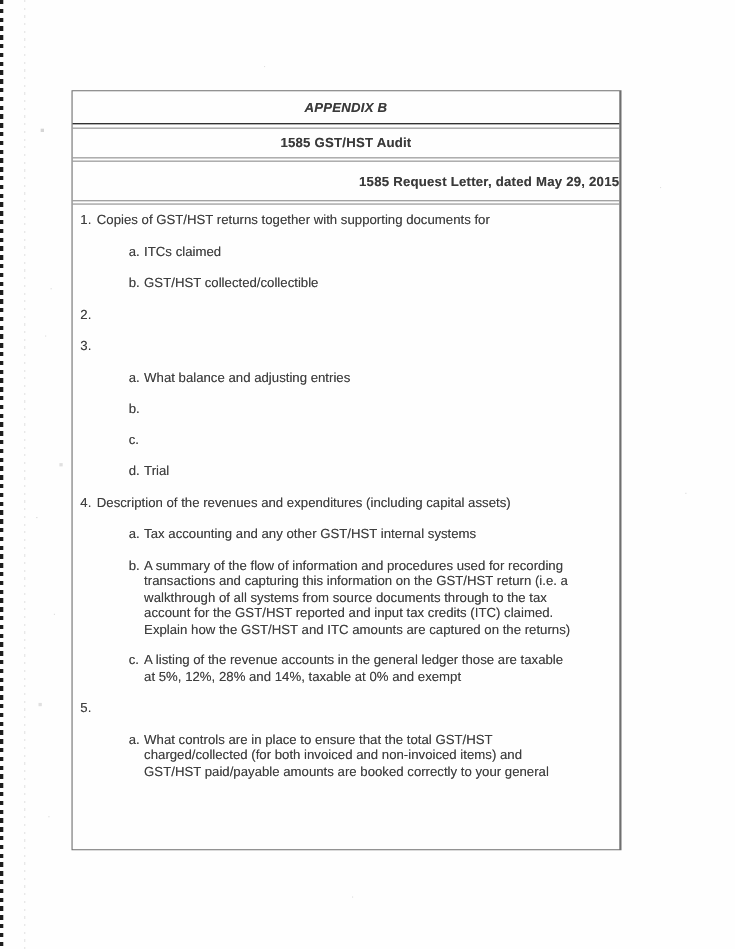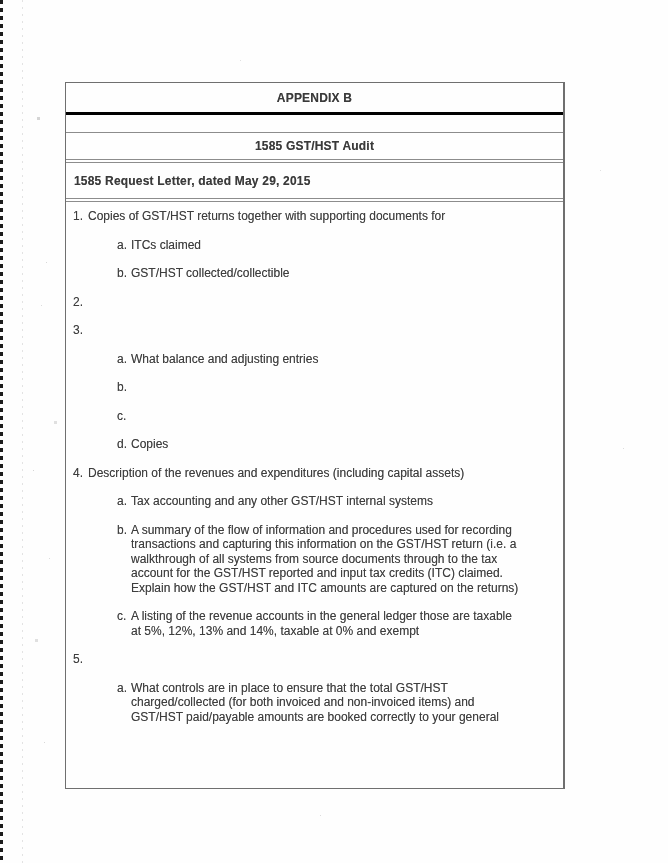--- a/index.html
+++ b/index.html
@@ -52,24 +52,25 @@
     border-right-width: 2px;
     color: #3e3e3e;
     font-size: 12px;
     background: transparent;
   }
   .hrow {
     display: flex; align-items: center;
     font-weight: bold;
     color: #3a3a3a;
     letter-spacing: 0.2px;
+    justify-content: flex-end;
   }
   .hrow.center { justify-content: center; }
-  .hrow-1 { height: 29px; border-bottom: 3px solid #000000; }
-  .hrow-2 { height: 26px; margin-top: 17px; border-top: 1px solid #8c8c8c; border-bottom: 1px solid #8c8c8c; }
+  .hrow-1 { height: 29px; border-bottom: 1px solid #000000; font-style: italic; }
+  .hrow-2 { height: 26px; margin-top: 3px; border-top: 1px solid #8c8c8c; border-bottom: 1px solid #8c8c8c; }
   .hrow-3 { height: 35px; margin-top: 2px; border-top: 1px solid #8c8c8c; border-bottom: 1px solid #8c8c8c; padding-left: 8px; }
   .body-cell {
     margin-top: 2px;
     border-top: 1px solid #8c8c8c;
     height: 579px;
     padding: 7px 6px 0 7px;
     overflow: hidden;
   }
   .item { margin-bottom: 14px; }
   .item-head { display: flex; line-height: 14.5px; }
@@ -127,21 +128,21 @@
             <div class="txt">What balance and adjusting entries</div>
           </div>
           <div class="sub">
             <span class="subnum">b.</span>
           </div>
           <div class="sub">
             <span class="subnum">c.</span>
           </div>
           <div class="sub">
             <span class="subnum">d.</span>
-            <div class="txt">Copies</div>
+            <div class="txt">Trial</div>
           </div>
         </div>
         <div class="item">
           <div class="item-head">
             <span class="num">4.</span>
             <div class="txt">Description of the revenues and expenditures (including capital assets)</div>
           </div>
           <div class="sub">
             <span class="subnum">a.</span>
             <div class="txt">Tax accounting and any other GST/HST internal systems</div>
@@ -150,21 +151,21 @@
             <span class="subnum">b.</span>
             <div class="txt">A summary of the flow of information and procedures used for recording
 transactions and capturing this information on the GST/HST return (i.e. a
 walkthrough of all systems from source documents through to the tax
 account for the GST/HST reported and input tax credits (ITC) claimed.
 Explain how the GST/HST and ITC amounts are captured on the returns)</div>
           </div>
           <div class="sub">
             <span class="subnum">c.</span>
             <div class="txt">A listing of the revenue accounts in the general ledger those are taxable
-at 5%, 12%, 13% and 14%, taxable at 0% and exempt</div>
+at 5%, 12%, 28% and 14%, taxable at 0% and exempt</div>
           </div>
         </div>
         <div class="item">
           <div class="item-head">
             <span class="num">5.</span>
           </div>
           <div class="sub">
             <span class="subnum">a.</span>
             <div class="txt">What controls are in place to ensure that the total GST/HST
 charged/collected (for both invoiced and non-invoiced items) and

